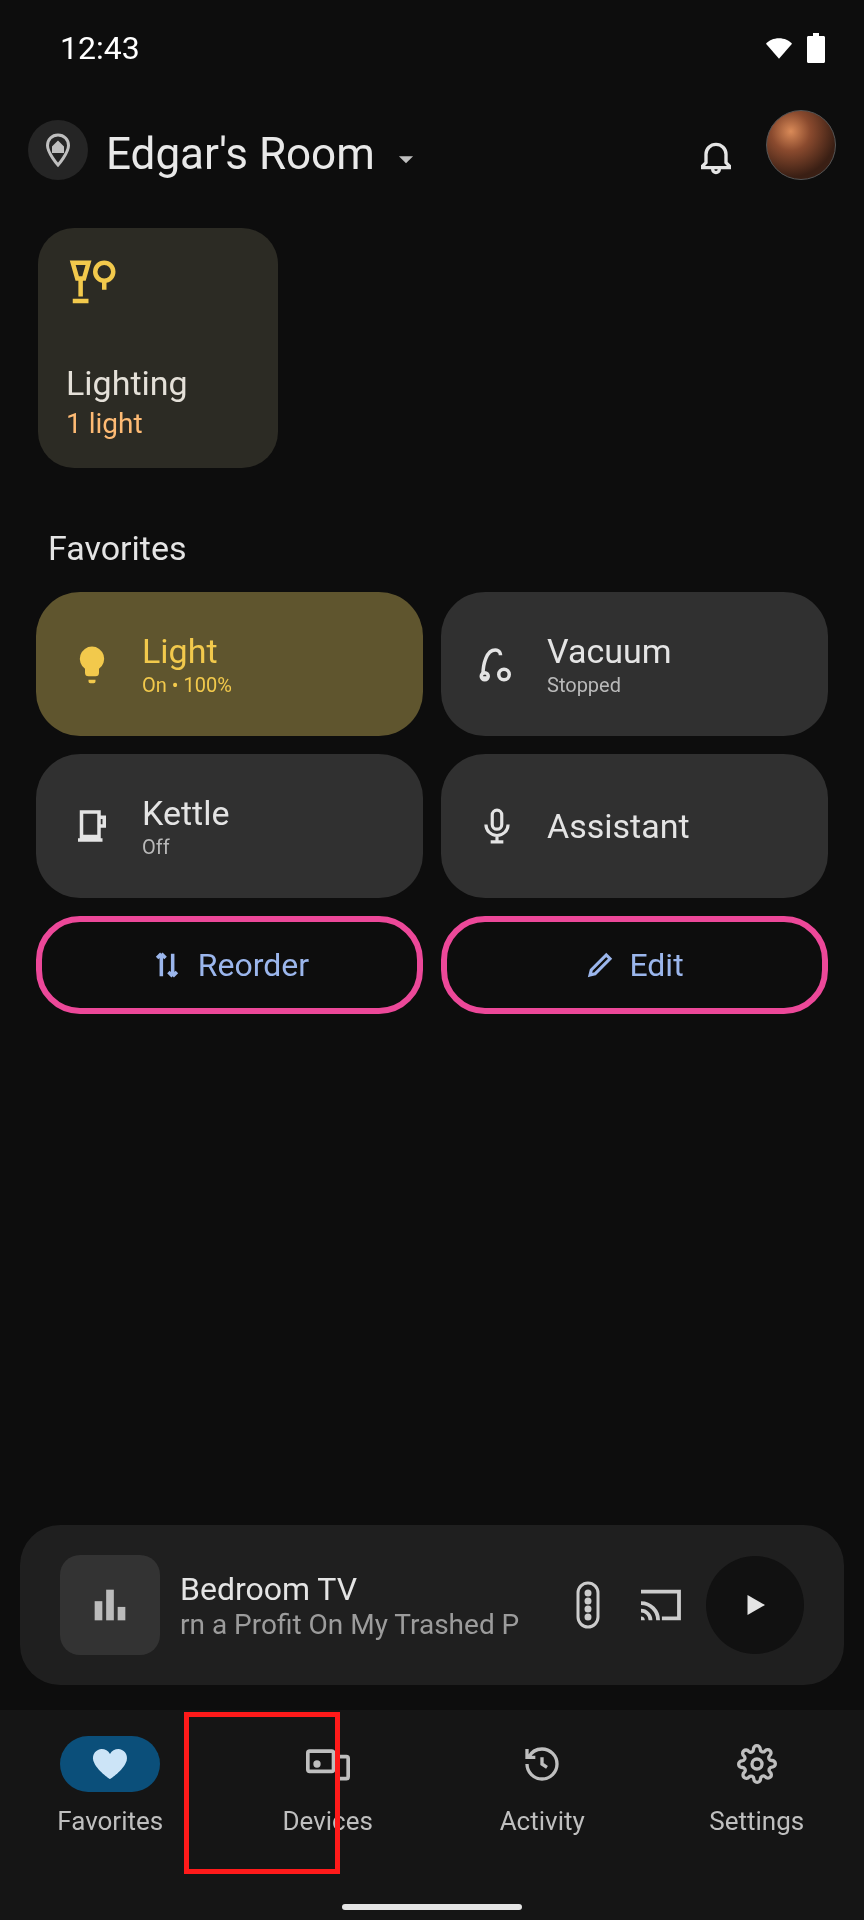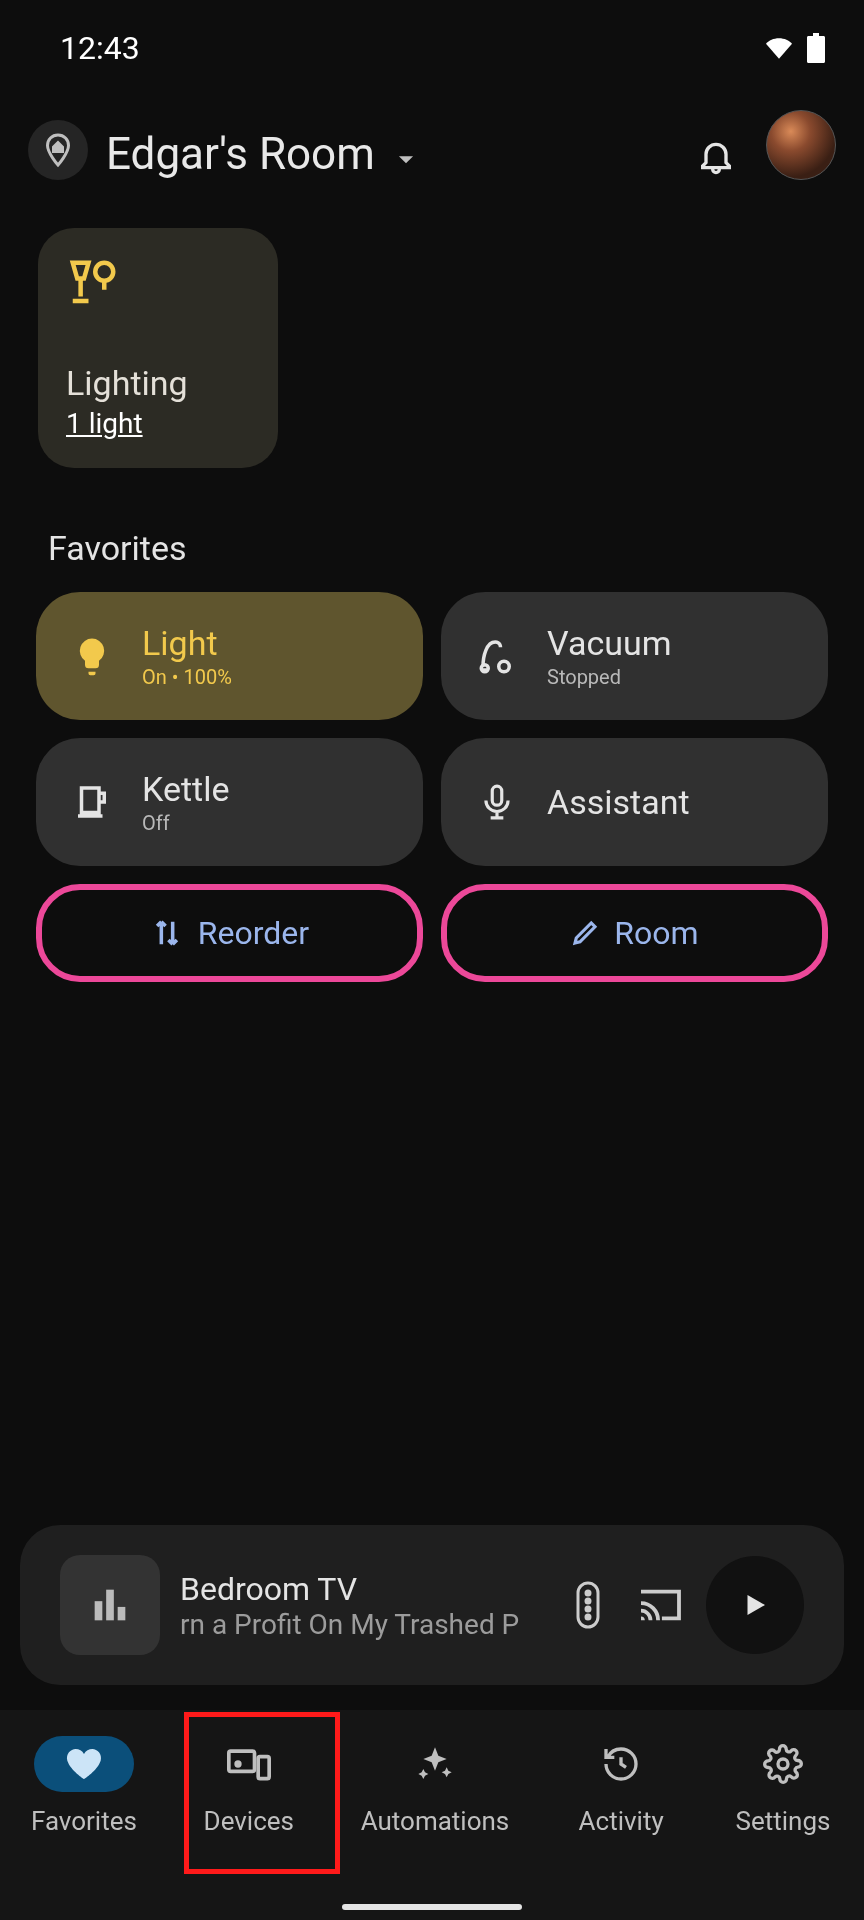--- a/index.html
+++ b/index.html
@@ -56,36 +56,36 @@
     width:240px; height:240px;
     border-radius:36px;
     background:#2c2b24;
     padding:28px;
     box-sizing:border-box;
     display:flex; flex-direction:column;
   }
   .category-card .icon { color:#f2c94c; }
   .category-card .ccspace { flex:1; }
   .cat-title { font-size:34px; color:#e4e0d8; margin-bottom:4px;}
-  .cat-sub { font-size:28px; color:#ffffff;text-decoration:underline; }
+  .cat-sub { font-size:28px; color:#fdba74; }
 
   .section-title {
     font-size:34px;
     font-weight:400;
     color:#e4e4e4;
     padding: 60px 48px 24px;
   }
   .fav-grid {
     display:grid;
     grid-template-columns: 1fr 1fr;
     gap: 18px;
     padding: 0 36px;
   }
   .fav-card {
-    height:128px;
+    height:144px;
     border-radius:44px;
     background:#303030;
     display:flex;
     align-items:center;
     padding:2px 26px;
     box-sizing:border-box;
   }
   .fav-card.active {
     background:#5f552e;
   }
@@ -297,21 +297,21 @@
   <div class="pill-btn">
     <svg width="34" height="34" viewBox="0 0 24 24" fill="none" stroke="#9bb6ec" stroke-width="2.5">
         <path d="M8 4v16M8 4l-3 3M8 4l3 3M16 20V4M16 20l-3-3M16 20l3-3"></path>
       </svg>
     <span>Reorder</span>
   </div>
   <div class="pill-btn">
     <svg width="30" height="30" viewBox="0 0 24 24" fill="none" stroke="#9bb6ec" stroke-width="2.5">
         <path d="M4 20l4-1L20 7l-3-3L5 16l-1 4z"></path>
       </svg>
-    <span>Room</span>
+    <span>Edit</span>
   </div>
 </div>
 
 <div class="media-card">
   <div class="media-thumb">
     <svg width="46" height="46" viewBox="0 0 24 24" fill="#bbb">
         <rect x="4" y="10" width="4" height="10"></rect>
         <rect x="10" y="4" width="4" height="16"></rect>
         <rect x="16" y="13" width="4" height="7"></rect>
       </svg>
@@ -357,28 +357,20 @@
     <div class="nav-icon-wrap">
       <svg width="44" height="40" viewBox="0 0 24 20" fill="none" stroke="#bfbfbf" stroke-width="2">
           <rect x="1" y="3" width="14" height="11" rx="1"></rect>
           <rect x="17" y="6" width="6" height="12" rx="1"></rect>
           <circle cx="6" cy="10" r="1" fill="#bfbfbf"></circle>
         </svg>
     </div>
     <span>Devices</span>
   </div>
 
-  <div class="nav-item">
-    <div class="nav-icon-wrap">
-      <svg width="40" height="40" viewBox="0 0 24 24" fill="#bfbfbf">
-          <path d="M12 2l2 5 5 2-5 2-2 5-2-5-5-2 5-2 2-5zM19 14l1 2 2 1-2 1-1 2-1-2-2-1 2-1 1-2zM5 15l1 2 2 1-2 1-1 2-1-2-2-1 2-1 1-2z"></path>
-        </svg>
-    </div>
-    <span>Automations</span>
-  </div>
 
   <div class="nav-item">
     <div class="nav-icon-wrap">
       <svg width="40" height="40" viewBox="0 0 24 24" fill="none" stroke="#bfbfbf" stroke-width="2">
           <path d="M3 12a9 9 0 109-9 9 9 0 00-8 5M3 3v5h5"></path>
           <path d="M12 8v4l3 2"></path>
         </svg>
     </div>
     <span>Activity</span>
   </div>

